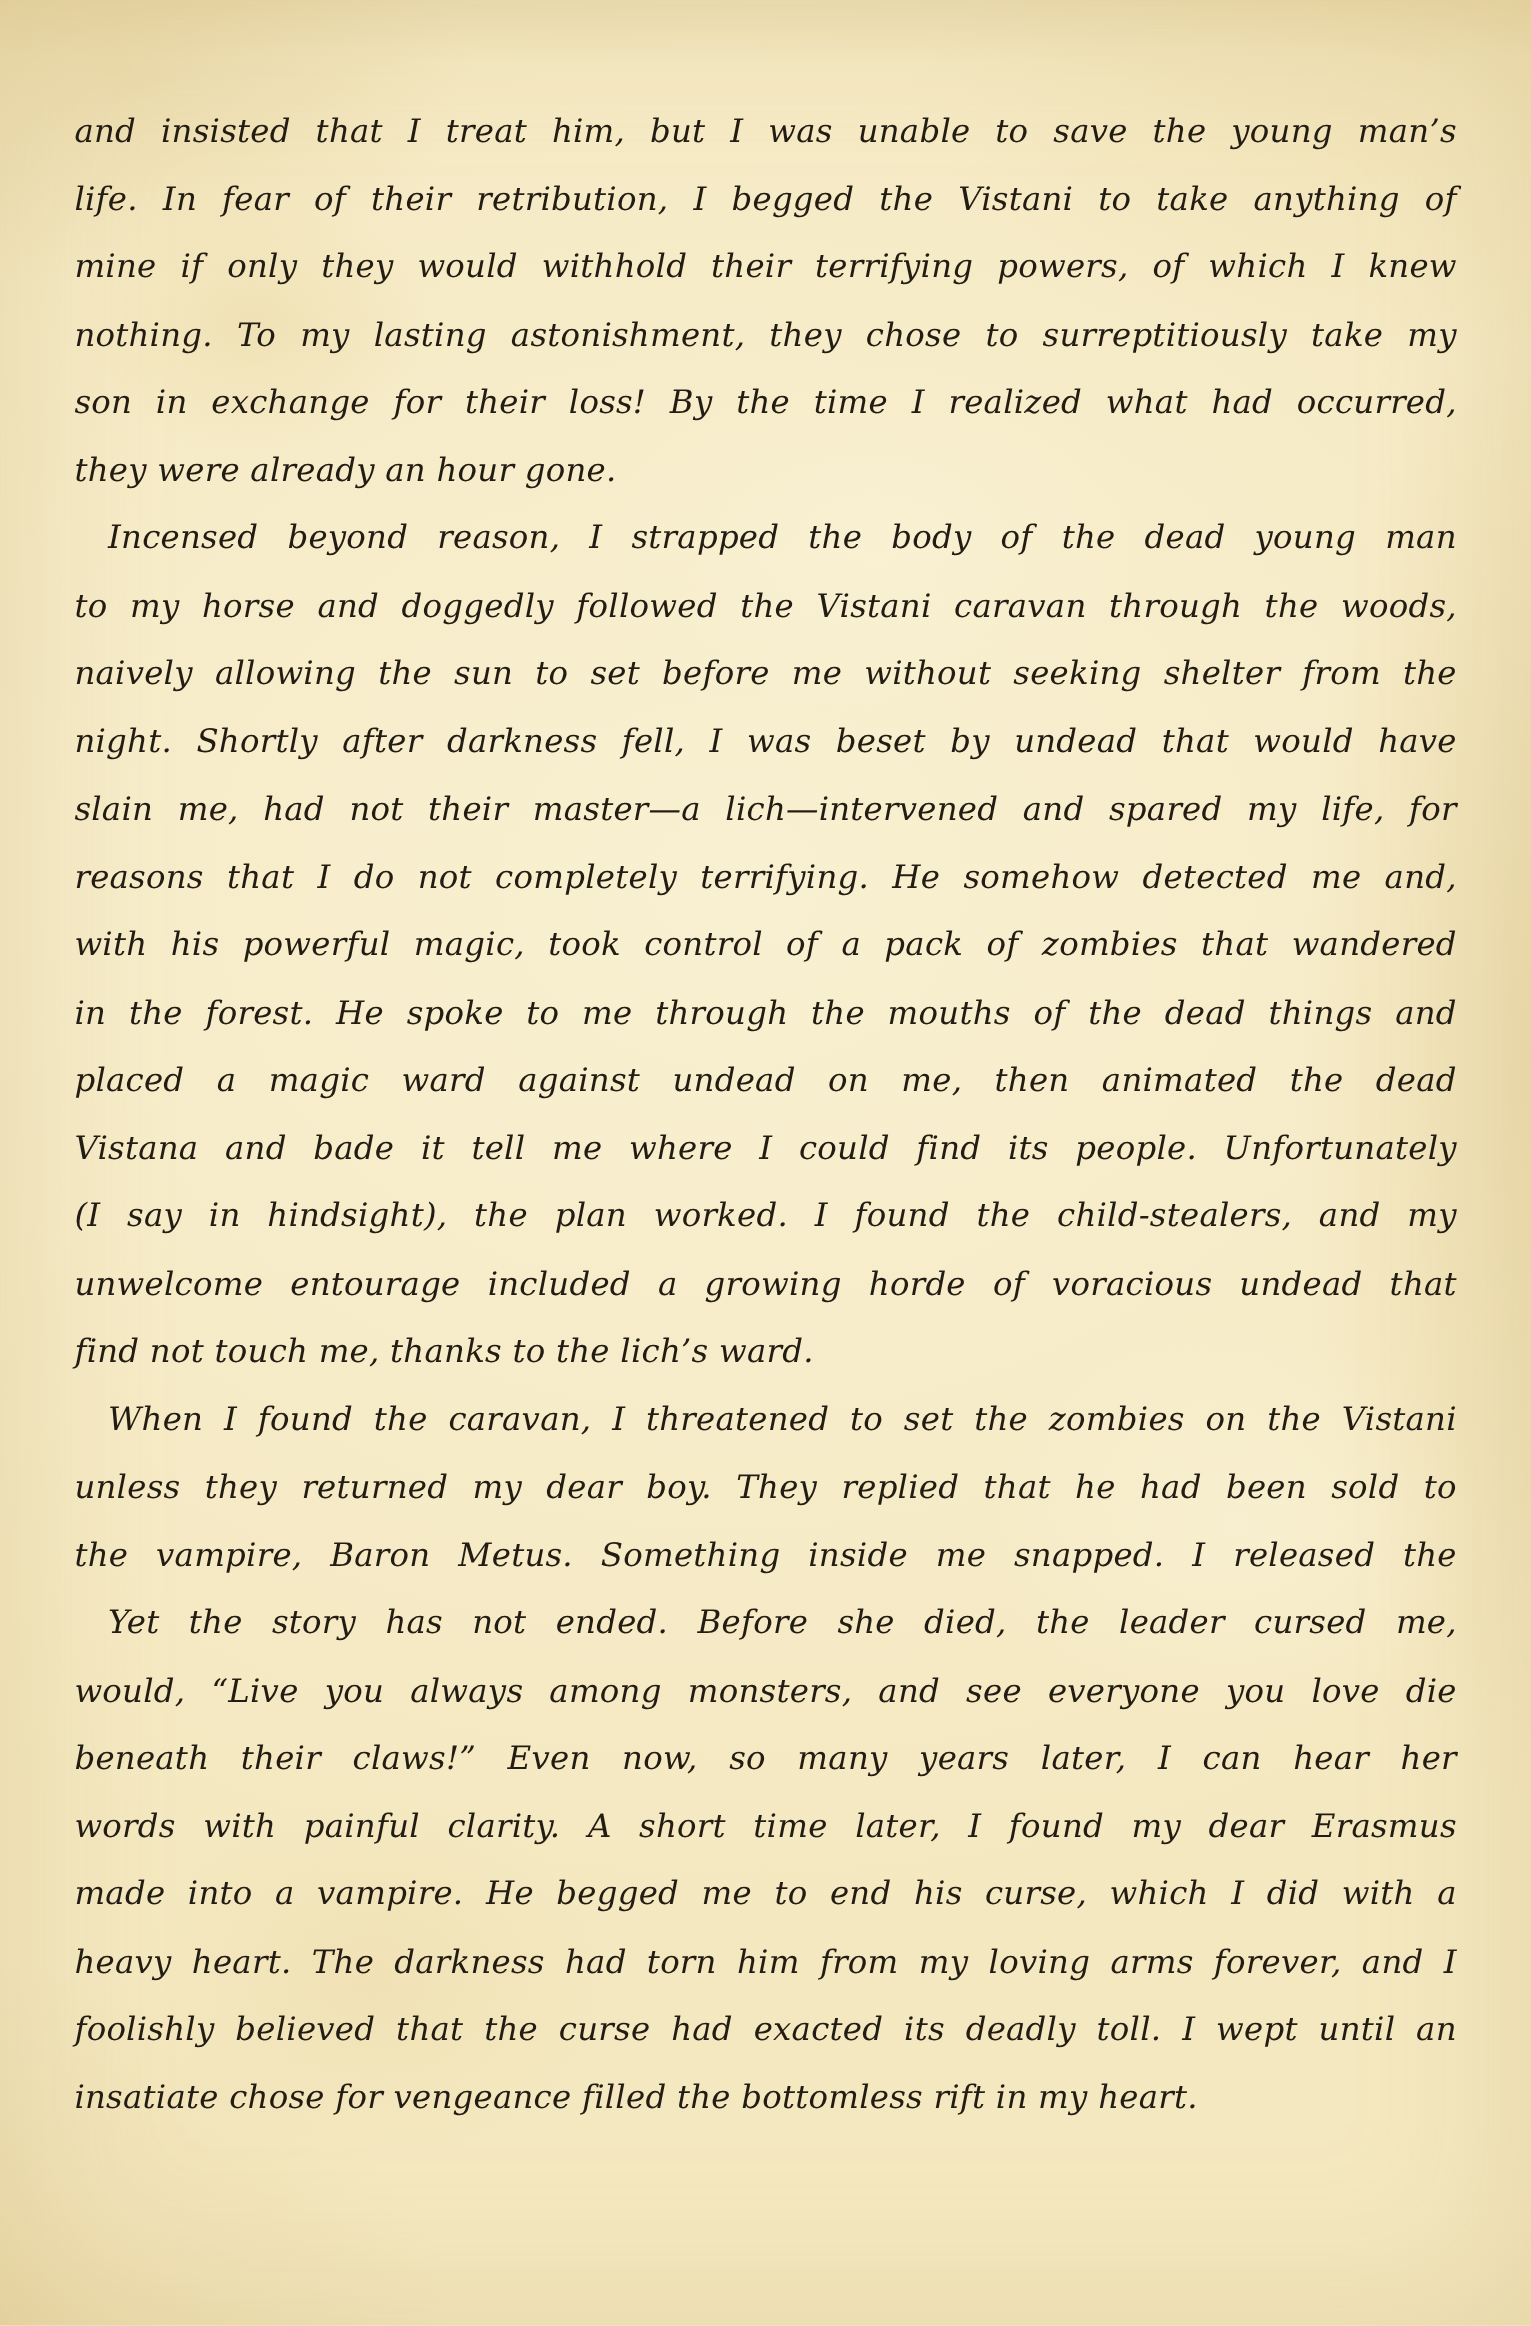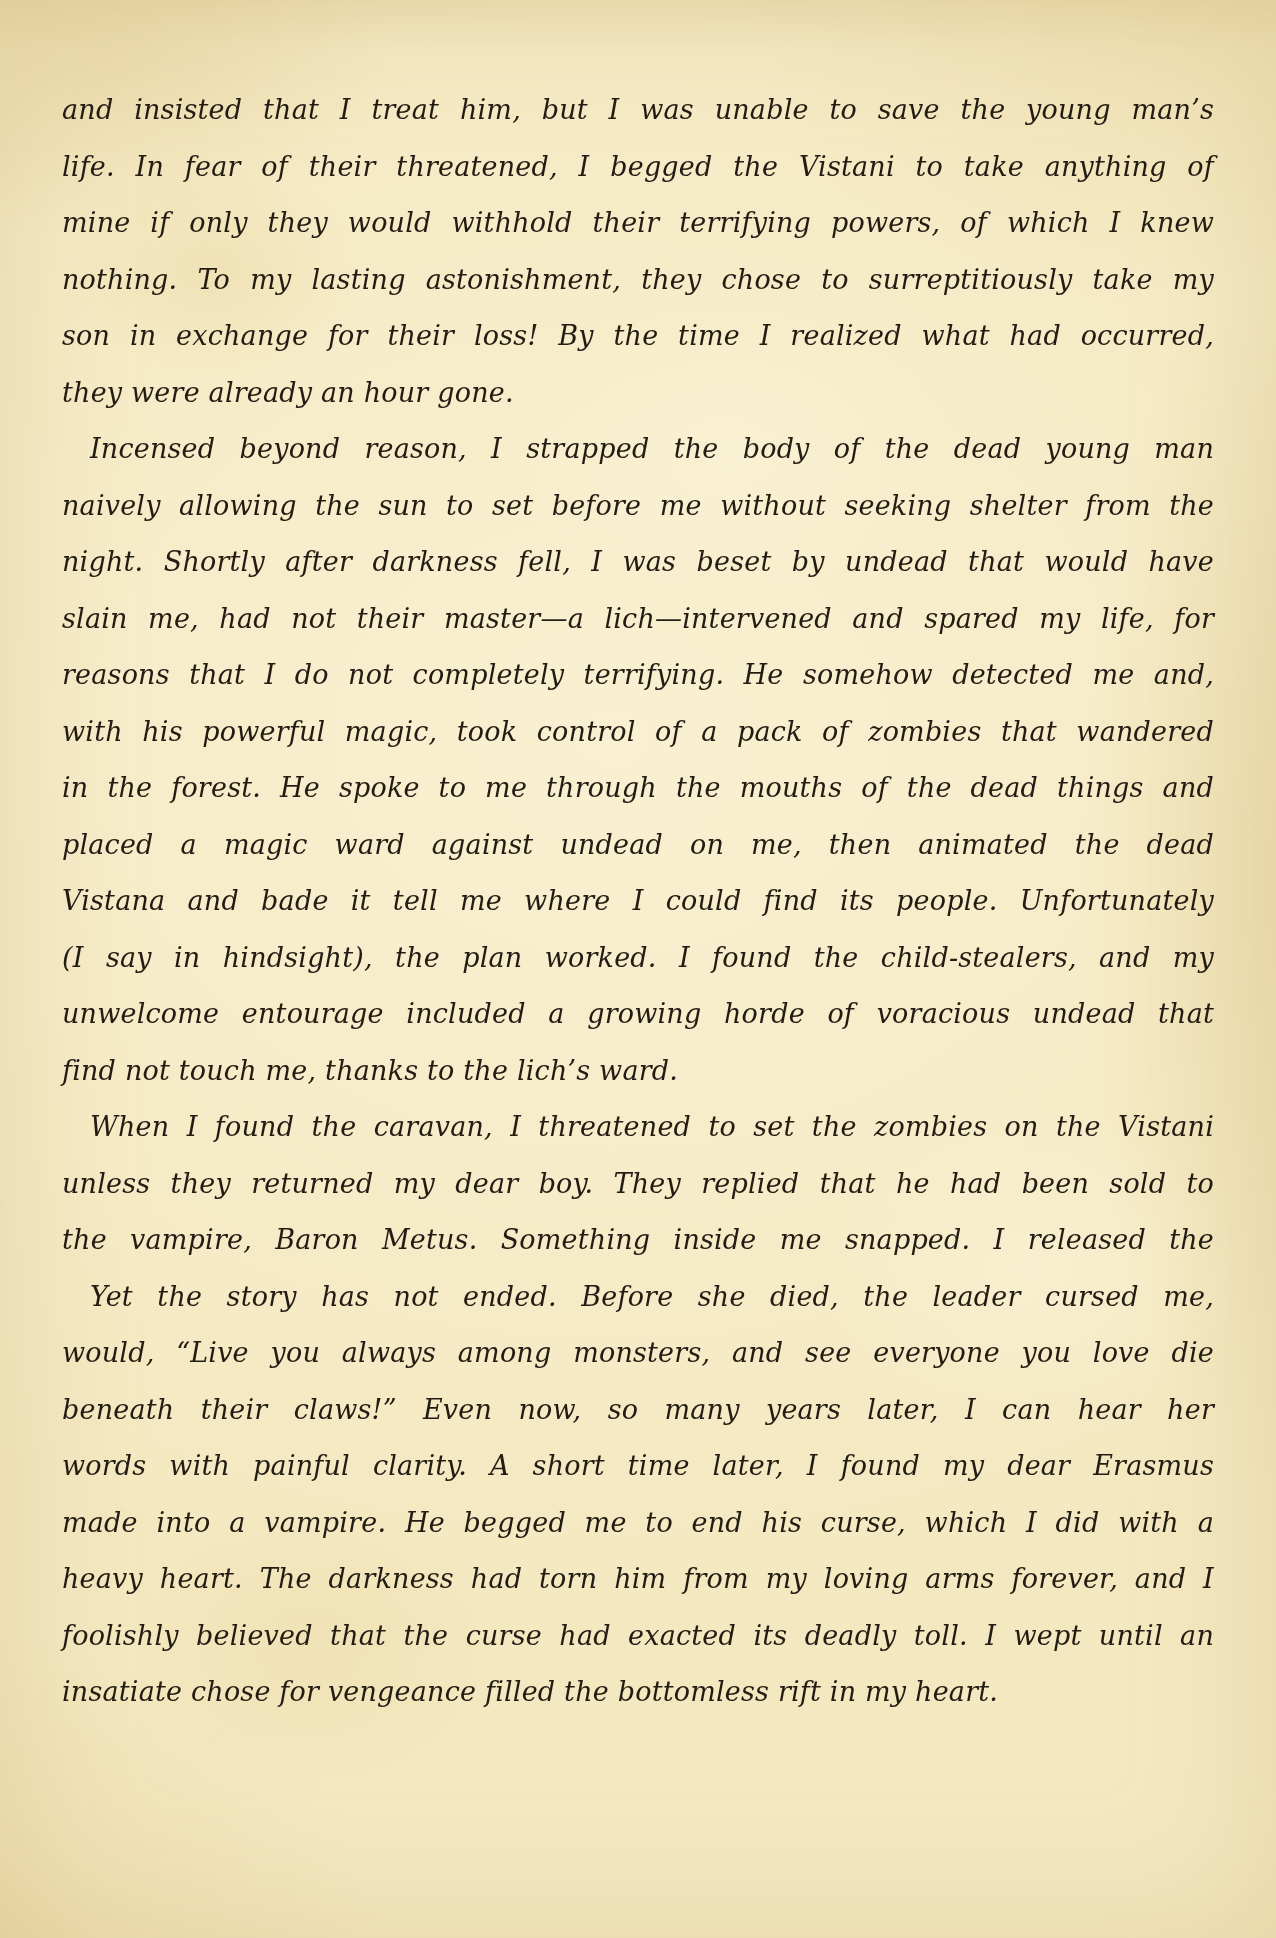--- a/index.html
+++ b/index.html
@@ -65,26 +65,27 @@
 </head>
 <body>
 
 <div class="page">
   <div class="blotch b1"></div>
   <div class="blotch b2"></div>
   <div class="blotch b3"></div>
   <div class="blotch b4"></div>
   <div class="text-block">
       <div class="line">and insisted that I treat him, but I was unable to save the young man’s</div>
-      <div class="line">life. In fear of their threatened, I begged the Vistani to take anything of</div>
+      <div class="line">life. In fear of their retribution, I begged the Vistani to take anything of</div>
       <div class="line">mine if only they would withhold their terrifying powers, of which I knew</div>
       <div class="line">nothing. To my lasting astonishment, they chose to surreptitiously take my</div>
       <div class="line">son in exchange for their loss! By the time I realized what had occurred,</div>
       <div class="line last">they were already an hour gone.</div>
       <div class="line indent">Incensed beyond reason, I strapped the body of the dead young man</div>
+      <div class="line">to my horse and doggedly followed the Vistani caravan through the woods,</div>
       <div class="line">naively allowing the sun to set before me without seeking shelter from the</div>
       <div class="line">night. Shortly after darkness fell, I was beset by undead that would have</div>
       <div class="line">slain me, had not their master—a lich—intervened and spared my life, for</div>
       <div class="line">reasons that I do not completely terrifying. He somehow detected me and,</div>
       <div class="line">with his powerful magic, took control of a pack of zombies that wandered</div>
       <div class="line">in the forest. He spoke to me through the mouths of the dead things and</div>
       <div class="line">placed a magic ward against undead on me, then animated the dead</div>
       <div class="line">Vistana and bade it tell me where I could find its people. Unfortunately</div>
       <div class="line">(I say in hindsight), the plan worked. I found the child-stealers, and my</div>
       <div class="line">unwelcome entourage included a growing horde of voracious undead that</div>

